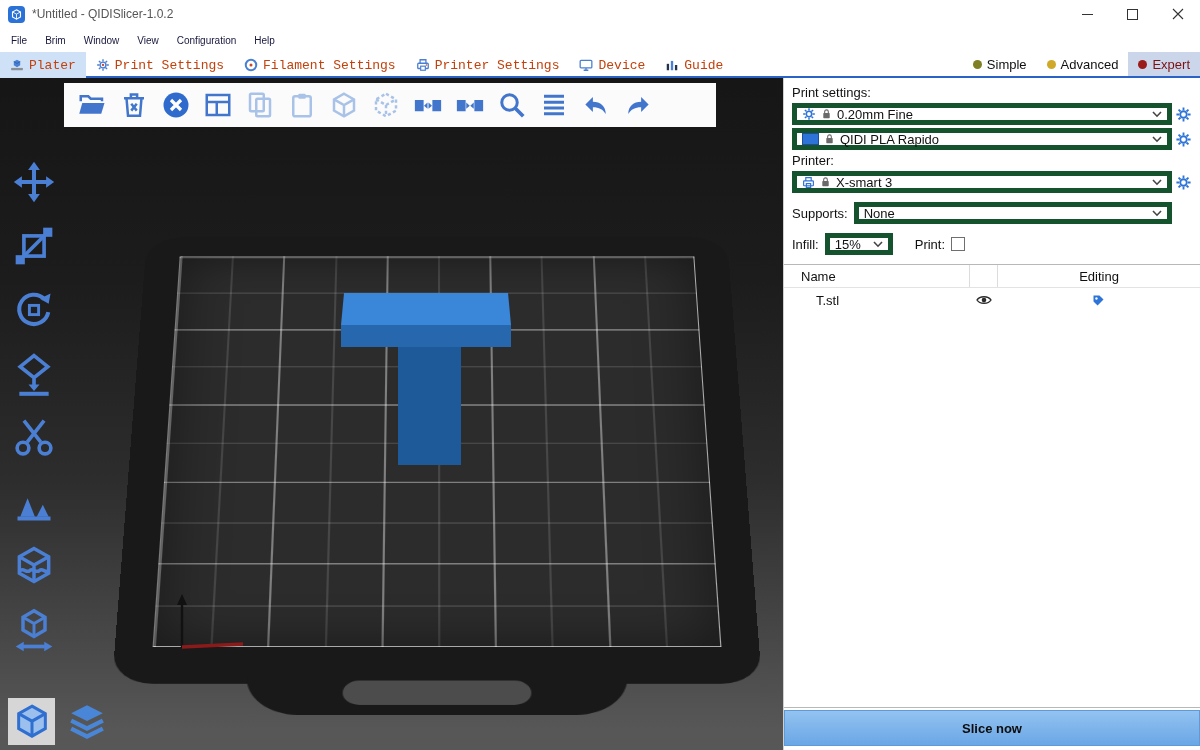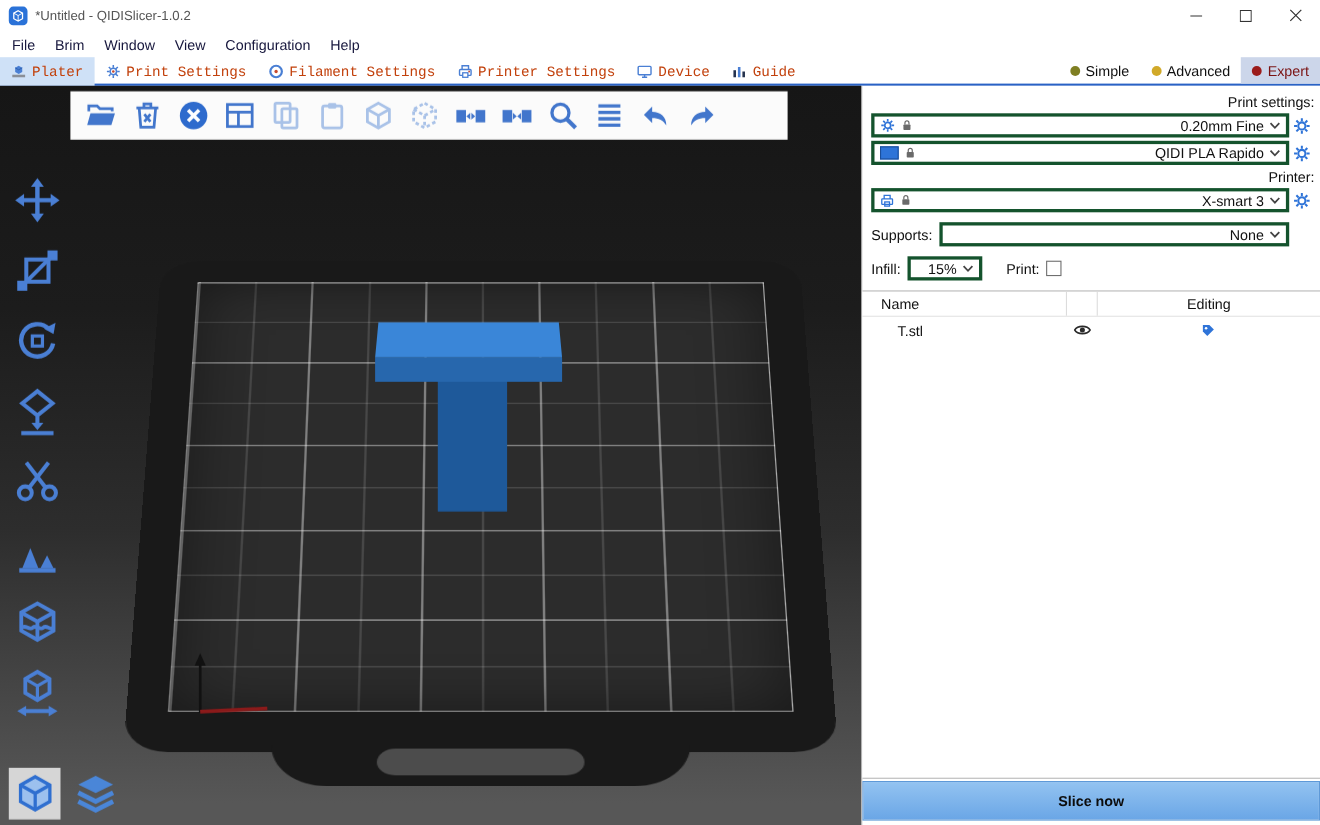--- a/index.html
+++ b/index.html
@@ -8,21 +8,21 @@
   #app { width:1200px; height:750px; display:flex; flex-direction:column; }
 
   
   .titlebar { height:28px; display:flex; align-items:center; padding-left:8px; background:#fff; }
   .app-icon { width:17px; height:17px; background:#2a72d8; border-radius:4px; display:flex; align-items:center; justify-content:center; flex:none; }
   .title-text { font-size:12px; color:#555; margin-left:7px; }
   .win-controls { margin-left:auto; display:flex; height:100%; }
   .win-btn { width:45px; height:100%; display:flex; align-items:center; justify-content:center; color:#333; }
 
   
-  .menubar { height:24px; display:flex; align-items:center; padding-left:2px; font-size:13px; color:#17173d; }
+  .menubar { height:24px; display:flex; align-items:center; padding-left:2px; font-size:10px; color:#17173d; }
   .menu-item { padding:0 9px; cursor:default; }
 
   
   .tabbar { height:26px; display:flex; align-items:stretch; border-bottom:2px solid #2a62c5; font-size:13px; background:#fff; }
   .tab { display:flex; align-items:center; gap:5px; padding:13px 10px; color:#c2410c;font-family:Liberation Mono, monospace; }
   .tab.active { background:#cfe1f7; }
   .ticon { display:flex; }
   .modes { margin-left:auto; display:flex; }
   .mode { display:flex; align-items:center; gap:5px; padding:0 10px; color:#101010; }
   .mode.active { background:#ccd6ea; color:#7a1212; }
@@ -64,24 +64,24 @@
       repeating-linear-gradient(to right, rgba(255,255,255,.13) 0 2px, transparent 2px 51.2px),
       repeating-linear-gradient(to bottom, rgba(255,255,255,.13) 0 2px, transparent 2px 54.4px); }
   .bed-handle { position:absolute; left:120px; right:120px; bottom:-38px; height:76px;
     background:#191919; border-radius:0 0 46px 46px; }
   .bed-hole { position:absolute; left:86px; right:86px; bottom:12px; height:30px; border-radius:15px; background:#4c4c4c; }
 
   .model-layer { position:absolute; inset:0; z-index:2; pointer-events:none; }
 
   
   .sidebar { flex:1; display:flex; flex-direction:column; border-left:1px solid #cfcfcf; background:#fff; padding-top:5px; min-width:0; }
-  .sb-controls { padding:0 5px 0 8px;text-align:right; }
+  .sb-controls { padding:0 5px 0 8px; }
   .sb-label { font-size:13px; color:#111; margin:2px 0 3px; }
   .combo-row { display:flex; align-items:center; margin-bottom:3px; }
-  .combo { flex:1; height:22px; border:3px solid #14532d; background:#fff; display:flex; align-items:center; gap:5px; padding:0 5px; font-size:13px; color:#111; cursor:pointer; min-width:0; }
+  .combo { flex:1; height:22px; border:5px solid #14532d; background:#fff; display:flex; align-items:center; gap:5px; padding:0 5px; font-size:13px; color:#111; cursor:pointer; min-width:0; }
   .ctext { flex:1; white-space:nowrap; overflow:hidden; }
   .carrow { width:10px; display:flex; flex:none; }
   .slot { width:23px; display:flex; align-items:center; justify-content:center; flex:none; }
   .gear-btn { width:17px; height:17px; color:#2f74d8; cursor:pointer; }
   .gear-btn svg { width:17px; height:17px; }
   .cicon { display:flex; flex:none; }
   .cicon.blue { color:#2f74d8; }
   .cicon.gray { color:#6a6a6a; }
   .swatch { width:17px; height:12px; background:#2e74d8; border:1px solid #1b4f9b; flex:none; }
   .inline-row { display:flex; align-items:center; margin-top:9px; }

